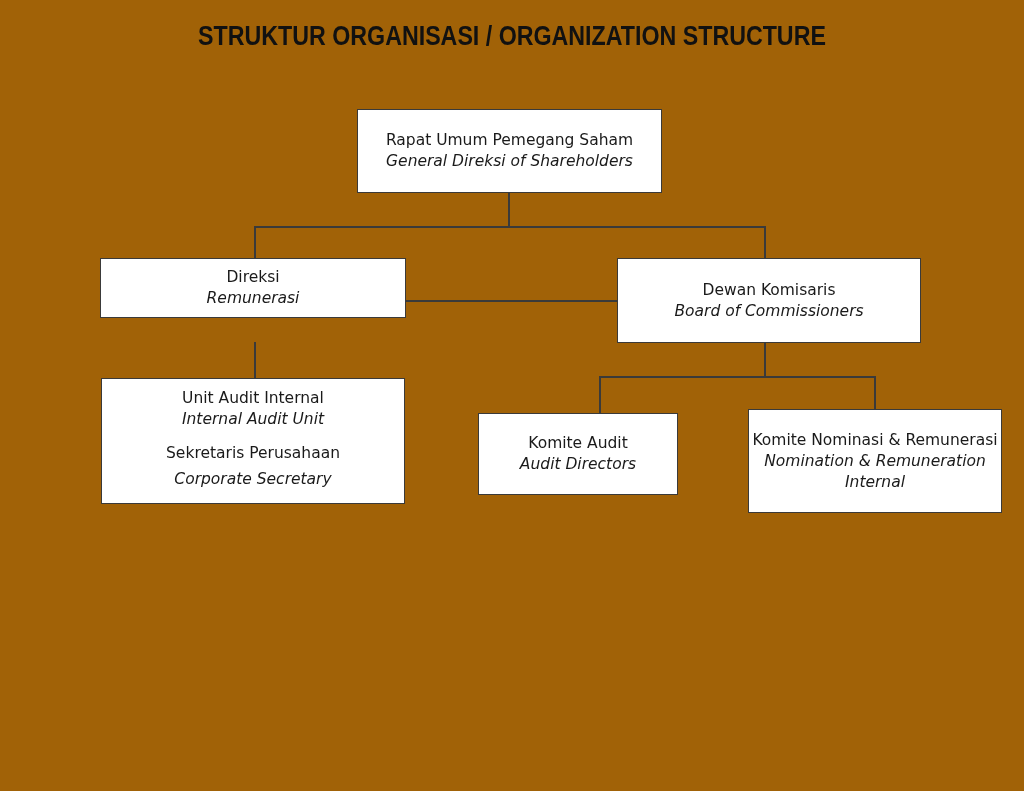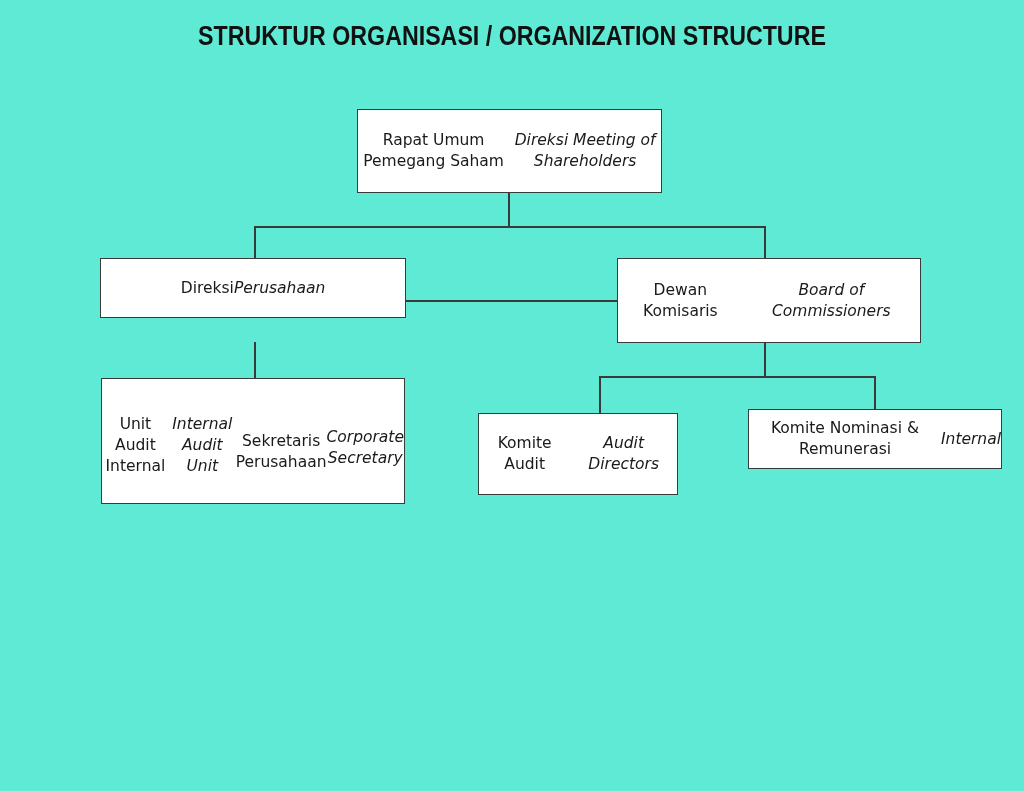--- a/index.html
+++ b/index.html
@@ -4,21 +4,21 @@
 <style>
   html, body {
     margin: 0;
     padding: 0;
     background: #ffffff;
   }
   #canvas {
     position: relative;
     width: 1024px;
     height: 791px;
-    background: #5eead4;
+    background: #a16207;
     font-family: "DejaVu Sans", "Liberation Sans", sans-serif;
     color: #1a1a1a;
     overflow: hidden;
   }
   .page-title {
     position: absolute;
     top: 21px;
     left: 0;
     width: 1024px;
     text-align: center;
@@ -30,36 +30,36 @@
     transform-origin: 512px 0;
     white-space: nowrap;
     color: #111111;
   }
   .org-box {
     position: absolute;
     border: 1.5px solid #3a3a3a;
     background: #ffffff;
     box-sizing: border-box;
     display: flex;
-    flex-direction: row;
+    flex-direction: column;
     justify-content: center;
     align-items: center;
     text-align: center;
     font-size: 15.5px;
     line-height: 21px;
   }
   .org-box .it {
     font-style: italic;
   }
   #box-rups           { left: 357px; top: 109px; width: 305px; height: 84px; }
   #box-direksi        { left: 100px; top: 258px; width: 306px; height: 60px; }
   #box-dewan          { left: 617px; top: 258px; width: 304px; height: 85px; }
   #box-unit-audit     { left: 101px; top: 378px; width: 304px; height: 126px; justify-content: flex-start; padding-top: 9px; }
   #box-komite-audit   { left: 478px; top: 413px; width: 200px; height: 82px; }
-  #box-komite-nominasi{ left: 748px; top: 409px; width: 254px; height: 60px; }
+  #box-komite-nominasi{ left: 748px; top: 409px; width: 254px; height: 104px; }
   #box-unit-audit .gap-line  { margin-top: 13px; }
   #box-unit-audit .gap-line2 { margin-top: 5px; }
   .connector {
     position: absolute;
     background: #3a3a3a;
   }
   
   #conn-rups-drop      { left: 508px; top: 192px; width: 1.5px; height: 35px; }
   #conn-left-drop      { left: 254px; top: 226px; width: 1.5px; height: 33px; }
   #conn-right-drop     { left: 764px; top: 226px; width: 1.5px; height: 33px; }
@@ -85,26 +85,26 @@
   <div class="connector" id="conn-right-drop"></div>
   <div class="connector" id="conn-direksi-dewan"></div>
   <div class="connector" id="conn-direksi-unit"></div>
   <div class="connector" id="conn-dewan-drop"></div>
   <div class="connector" id="conn-committee-rail"></div>
   <div class="connector" id="conn-ka-drop"></div>
   <div class="connector" id="conn-knr-drop"></div>
 
   <div class="org-box" id="box-rups">
     <div>Rapat Umum Pemegang Saham</div>
-    <div class="it">Direksi Meeting of Shareholders</div>
+    <div class="it">General Direksi of Shareholders</div>
   </div>
 
   <div class="org-box" id="box-direksi">
     <div>Direksi</div>
-    <div class="it">Perusahaan</div>
+    <div class="it">Remunerasi</div>
   </div>
 
   <div class="org-box" id="box-unit-audit">
     <div>Unit Audit Internal</div>
     <div class="it">Internal Audit Unit</div>
     <div class="gap-line">Sekretaris Perusahaan</div>
     <div class="it gap-line2">Corporate Secretary</div>
   </div>
 
   <div class="org-box" id="box-dewan">
@@ -112,16 +112,17 @@
     <div class="it">Board of Commissioners</div>
   </div>
 
   <div class="org-box" id="box-komite-audit">
     <div>Komite Audit</div>
     <div class="it">Audit Directors</div>
   </div>
 
   <div class="org-box" id="box-komite-nominasi">
     <div>Komite Nominasi &amp; Remunerasi</div>
+    <div class="it">Nomination &amp; Remuneration</div>
     <div class="it">Internal</div>
   </div>
 
 </div>
 
 </body></html>

